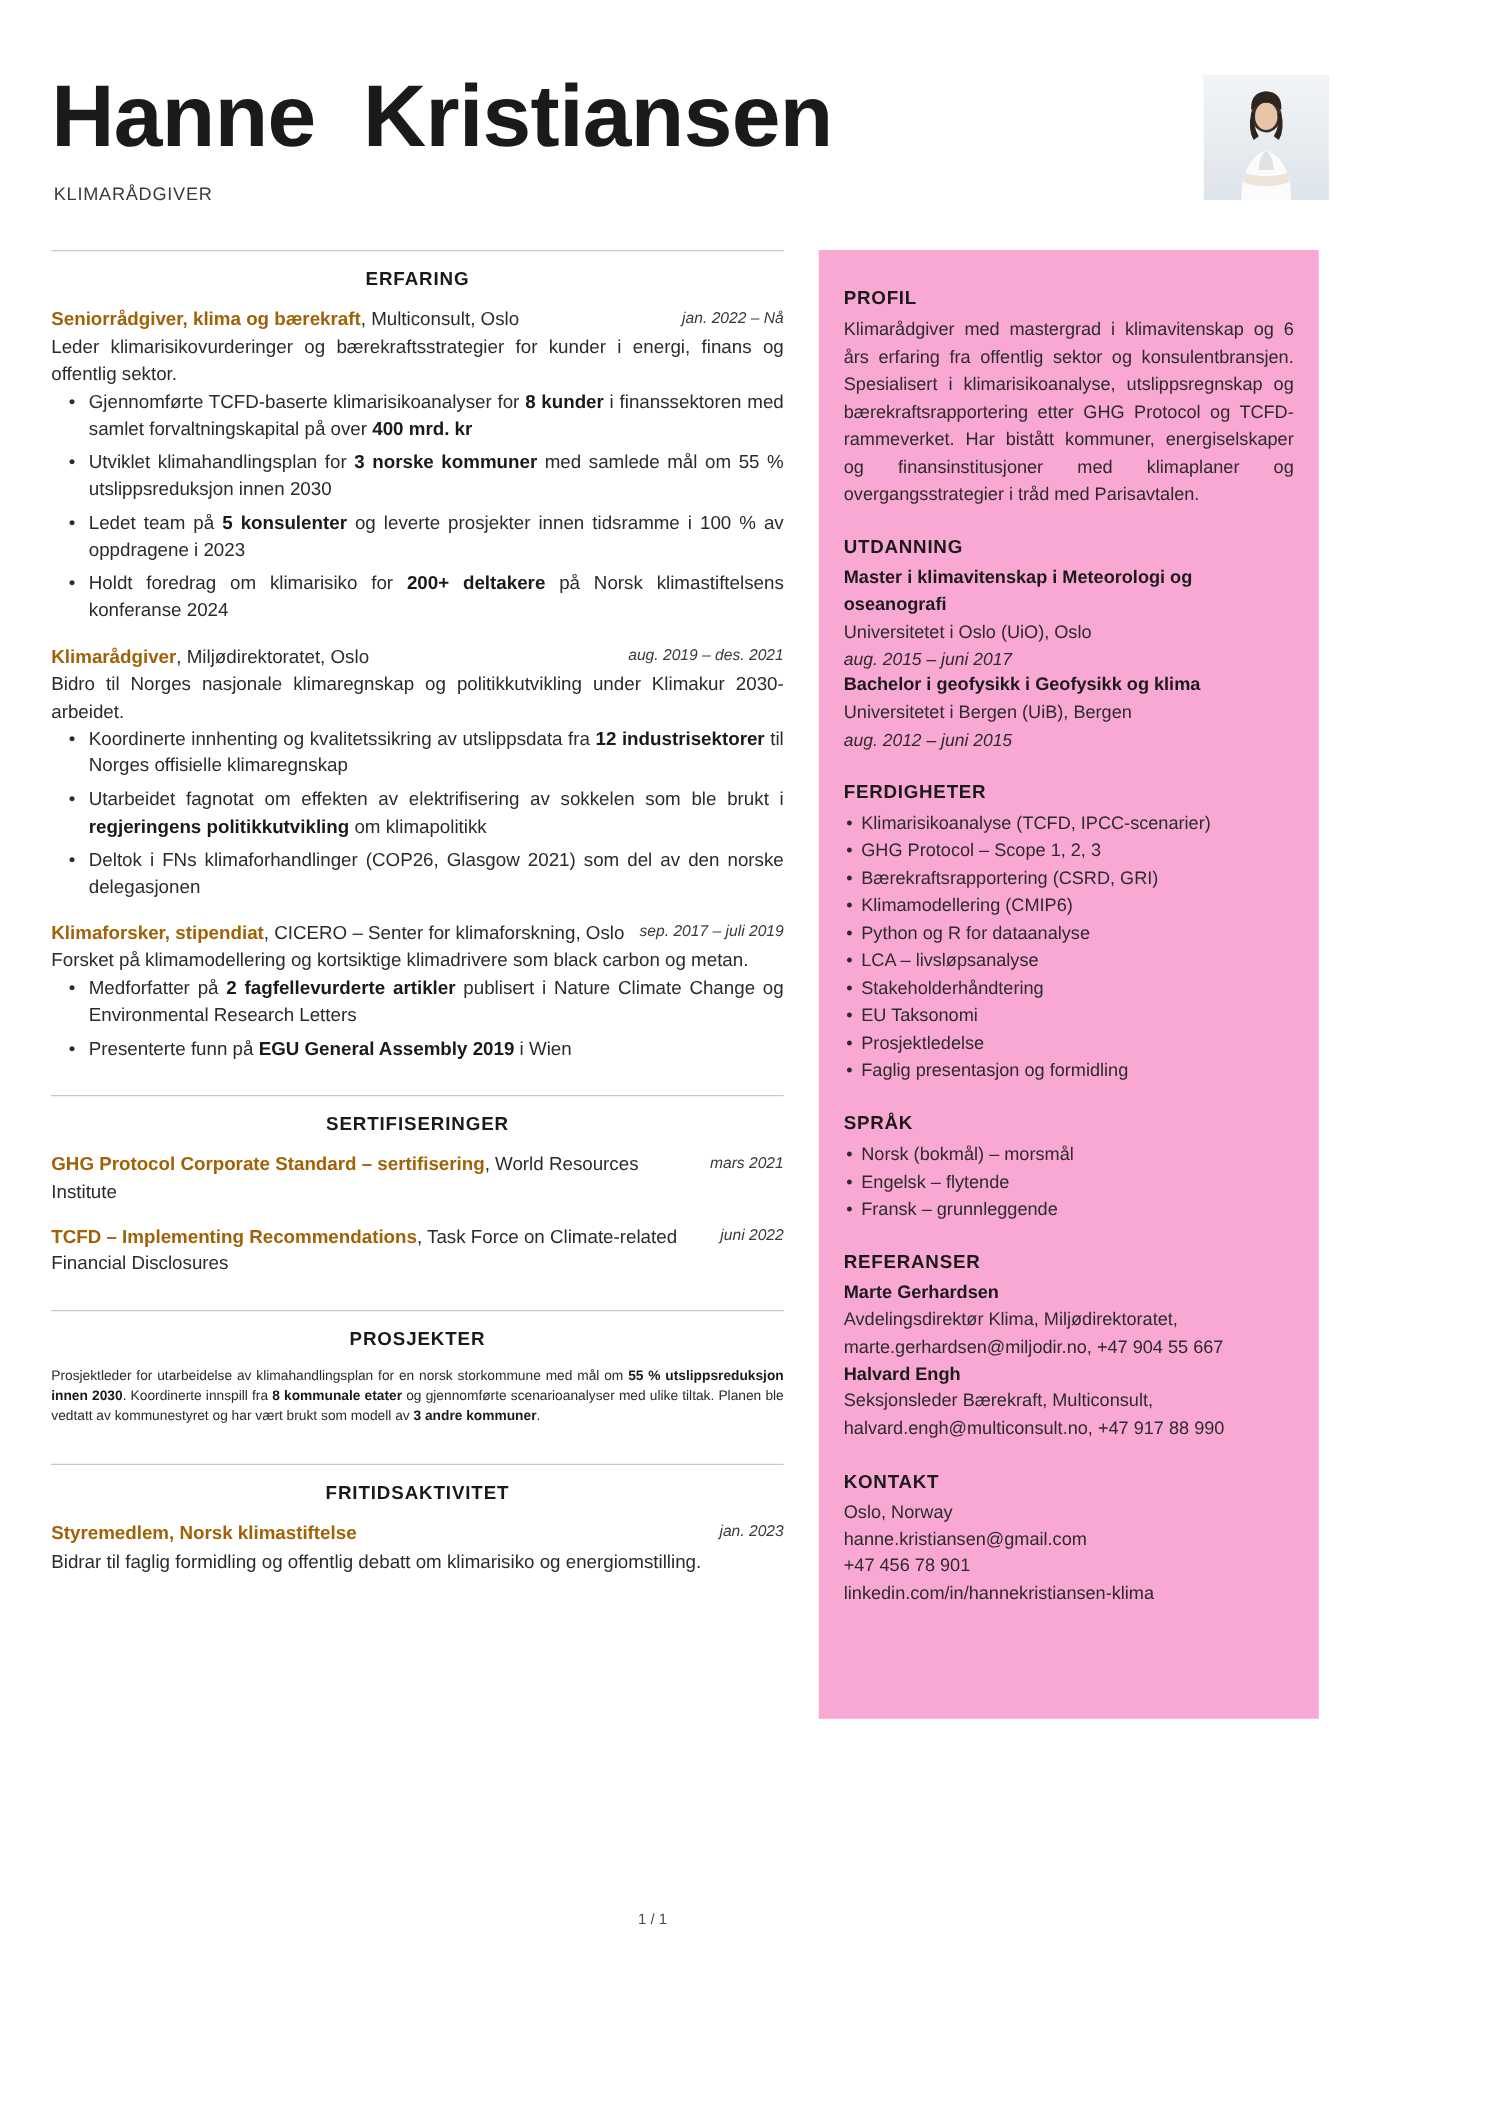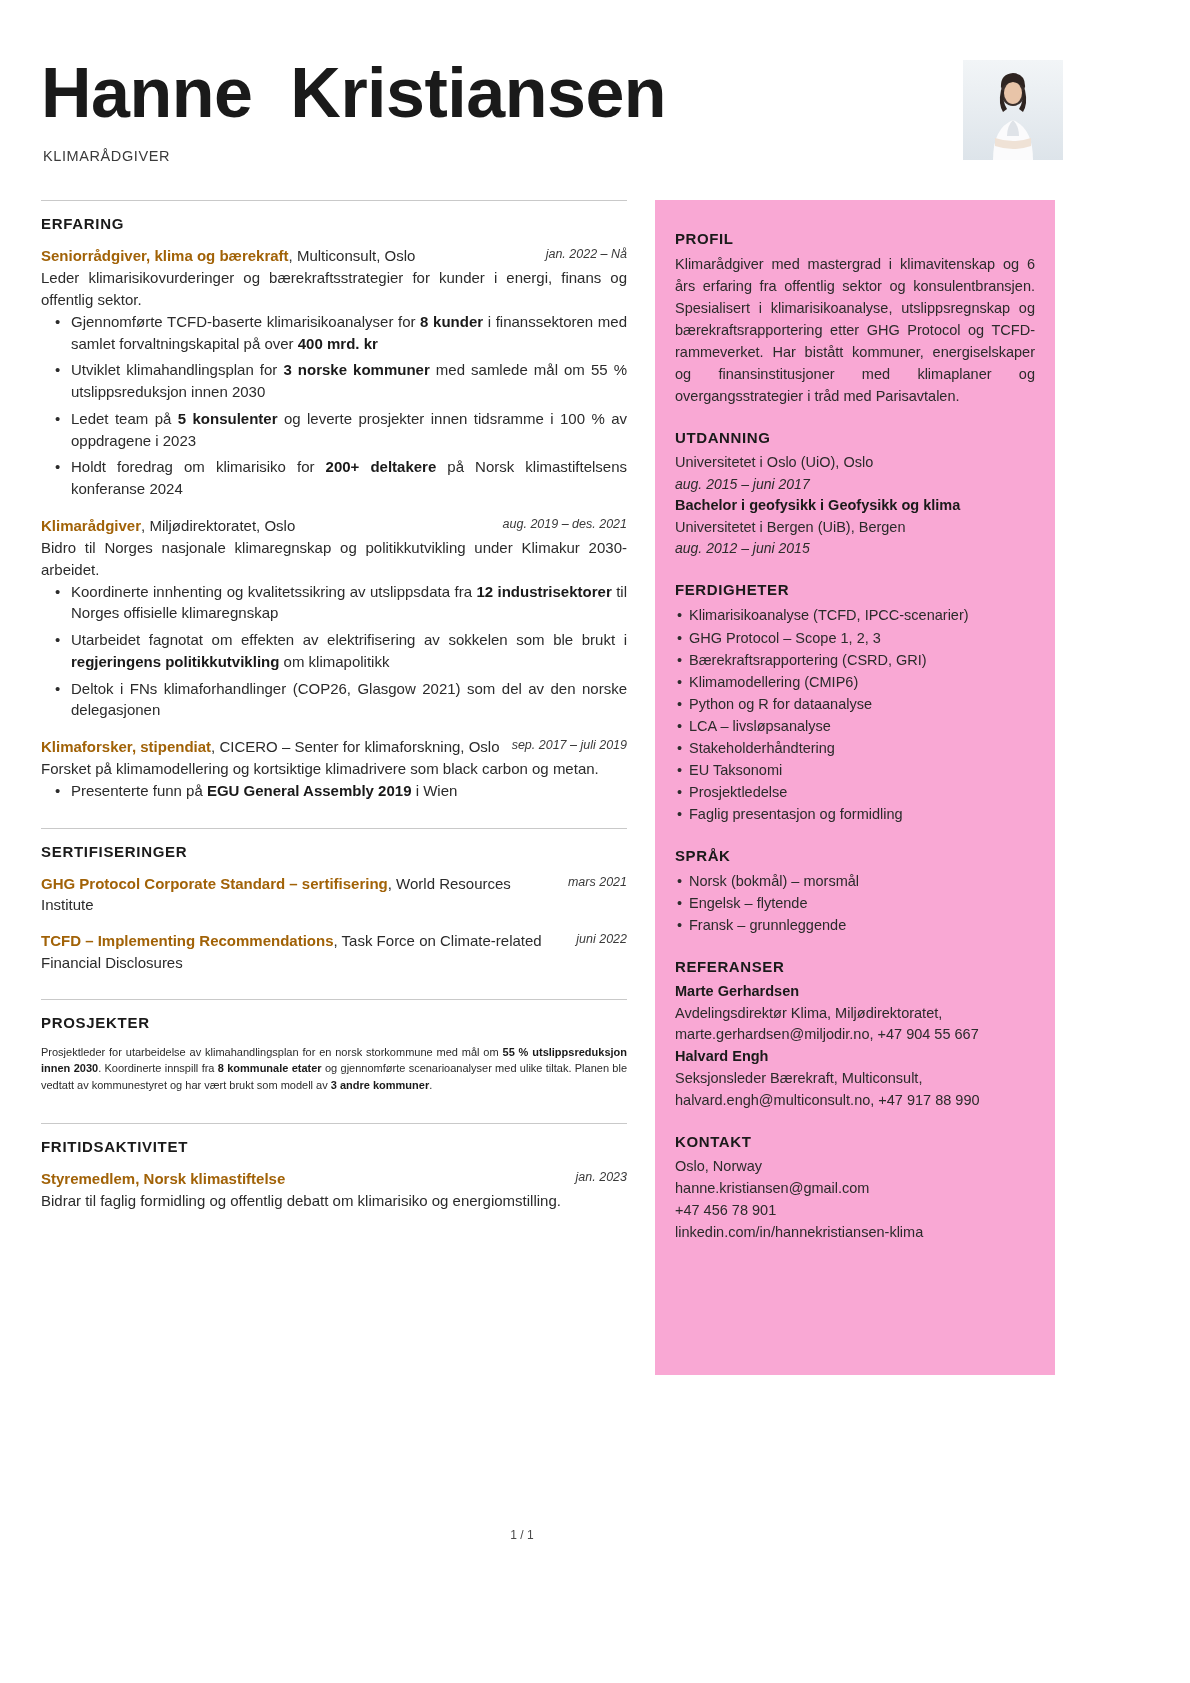--- a/index.html
+++ b/index.html
@@ -79,20 +79,21 @@
   .rule {
     border-top: 1px solid #c9c9c9;
     margin: 0 0 14px 0;
   }
   .sec-title {
     font-size: 15px;
     font-weight: bold;
     letter-spacing: 0.7px;
     margin: 0 0 13px 0;
     color: #1a1a1a;
+    text-align: center;
   }
 
   .entry { margin-bottom: 15px; }
   .entry-head {
     position: relative;
     font-size: 15px;
     line-height: 1.42;
     color: #2b2b2b;
     padding-right: 0;
   }
@@ -274,20 +275,21 @@
     </div>
 
     <div class="entry">
       <div class="entry-head">
         <span class="date">sep. 2017 – juli 2019</span>
         <span class="role">Klimaforsker, stipendiat</span><span>, CICERO – Senter for klimaforskning, Oslo</span>
       </div>
       <div class="clear"></div>
       <div class="entry-desc">Forsket på klimamodellering og kortsiktige klimadrivere som black carbon og metan.</div>
       <ul class="bullets">
+        <li>Medforfatter på <b>2 fagfellevurderte artikler</b> publisert i Nature Climate Change og Environmental Research Letters</li>
         <li>Presenterte funn på <b>EGU General Assembly 2019</b> i Wien</li>
       </ul>
     </div>
 
     <div class="rule" style="margin-top:26px;"></div>
     <div class="sec-title">SERTIFISERINGER</div>
 
     <div class="entry">
       <div class="entry-head">
         <span class="date">mars 2021</span>
@@ -323,20 +325,21 @@
 
   <div class="side-col side">
 
     <div class="side-block">
       <div class="side-title">PROFIL</div>
       <p class="side-text">Klimarådgiver med mastergrad i klimavitenskap og 6 års erfaring fra offentlig sektor og konsulentbransjen. Spesialisert i klimarisikoanalyse, utslippsregnskap og bærekraftsrapportering etter GHG Protocol og TCFD-rammeverket. Har bistått kommuner, energiselskaper og finansinstitusjoner med klimaplaner og overgangsstrategier i tråd med Parisavtalen.</p>
     </div>
 
     <div class="side-block">
       <div class="side-title">UTDANNING</div>
+      <p class="side-strong">Master i klimavitenskap i Meteorologi og oseanografi</p>
       <p class="side-plain">Universitetet i Oslo (UiO), Oslo</p>
       <p class="side-italic">aug. 2015 – juni 2017</p>
       <p class="side-strong">Bachelor i geofysikk i Geofysikk og klima</p>
       <p class="side-plain">Universitetet i Bergen (UiB), Bergen</p>
       <p class="side-italic">aug. 2012 – juni 2015</p>
     </div>
 
     <div class="side-block">
       <div class="side-title">FERDIGHETER</div>
       <ul class="side-list">

